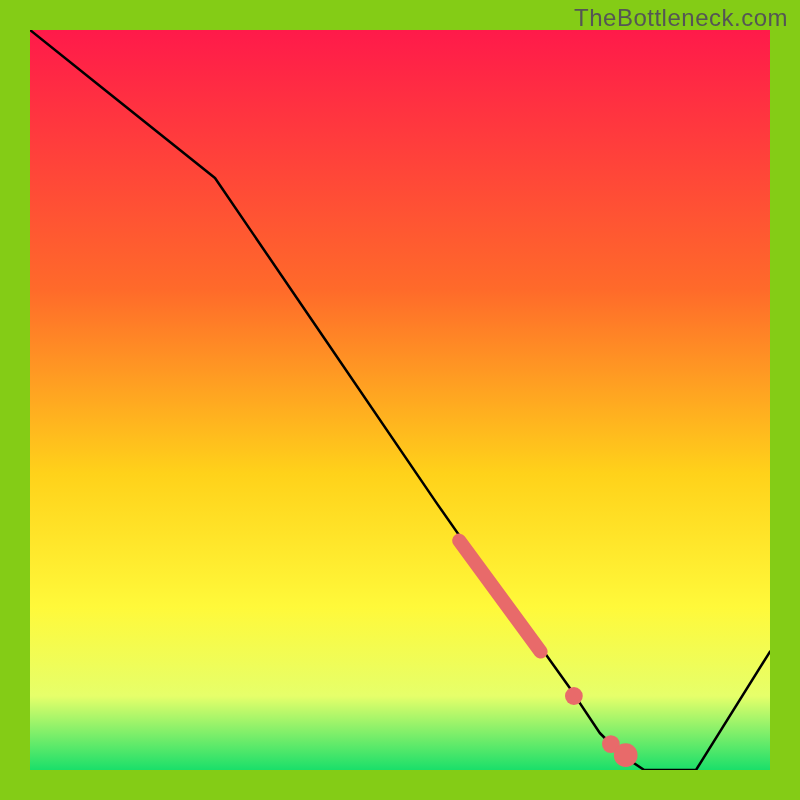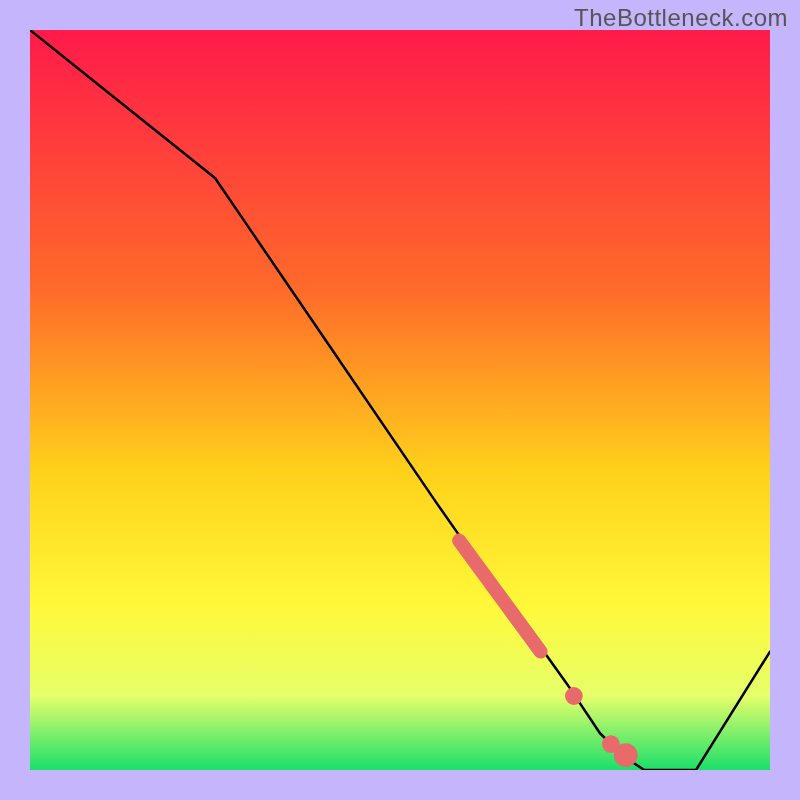--- a/index.html
+++ b/index.html
@@ -8,21 +8,21 @@
     width: 800px;
     height: 800px;
     background: #000;
     font-family: Arial, Helvetica, sans-serif;
     overflow: hidden;
   }
   .frame {
     position: relative;
     width: 800px;
     height: 800px;
-    background: #c4b5fd;
+    background: #84cc16;
   }
   .plot {
     position: absolute;
     left: 30px;
     top: 30px;
     width: 740px;
     height: 740px;
   }
   .watermark {
     position: absolute;

